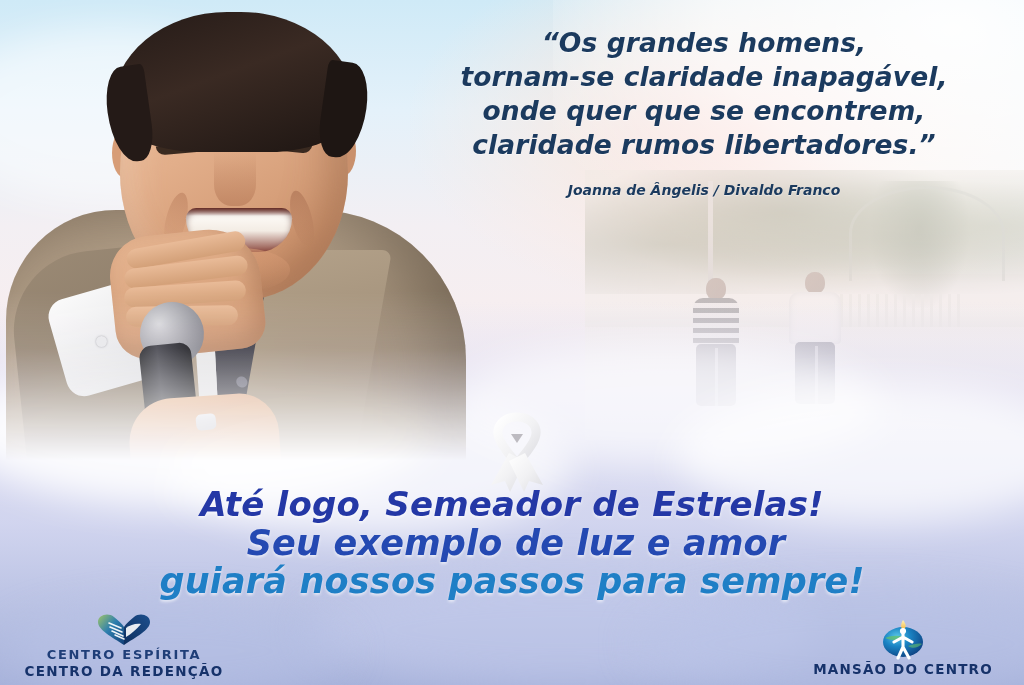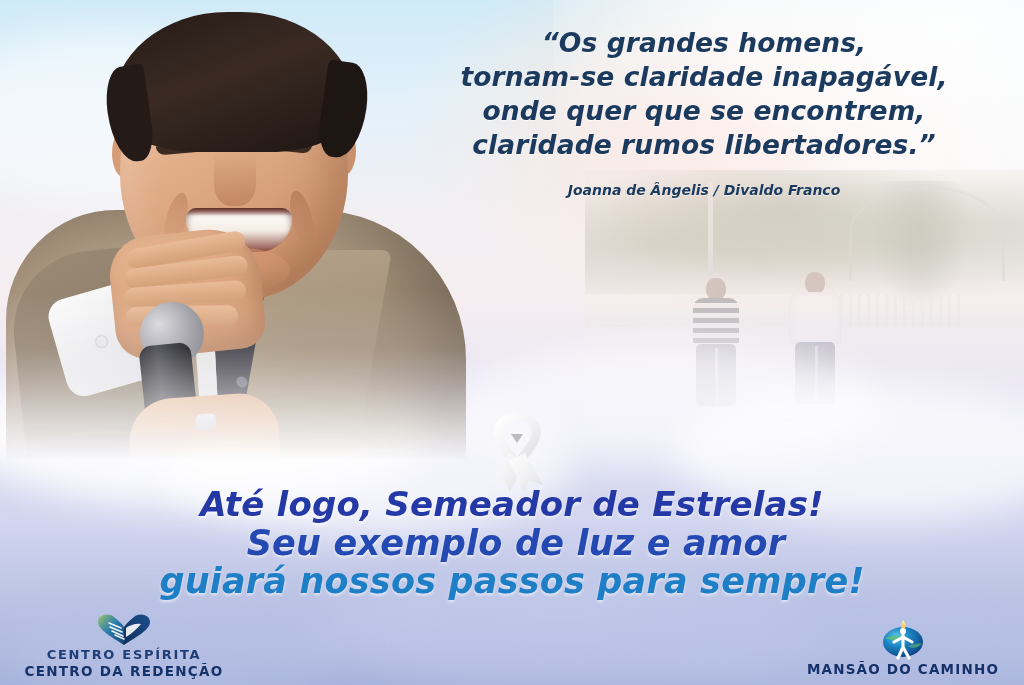--- a/index.html
+++ b/index.html
@@ -447,16 +447,16 @@
           <stop offset="100%" stop-color="#fff3b8"></stop>
         </linearGradient>
       </defs>
       <ellipse cx="25" cy="26" rx="20" ry="15" fill="url(#gb)"></ellipse>
       <path d="M7 22 C14 19 22 19 30 22 C24 25 14 25 7 22 Z" fill="#63c06a" opacity=".75"></path>
       <path d="M30 30 C36 28 41 27 44 28 C40 32 34 33 30 30 Z" fill="#63c06a" opacity=".6"></path>
       <path d="M25 4 C22 9 23 12 25 14 C28 12 29 9 25 4 Z" fill="url(#fl)"></path>
       <circle cx="25" cy="15" r="3.1" fill="#ffffff"></circle>
       <path d="M25 18 L25 33 M25 21 L16 26 M25 21 L34 26 M25 31 L20 42 M25 31 L31 42" stroke="#ffffff" stroke-width="3.1" stroke-linecap="round" fill="none"></path>
     </svg>
-    <div class="rt1">MANSÃO DO CAMINHO</div>
+    <div class="rt1">MANSÃO DO CENTRO</div>
   </div>
 
 </div>
 
 </body></html>

